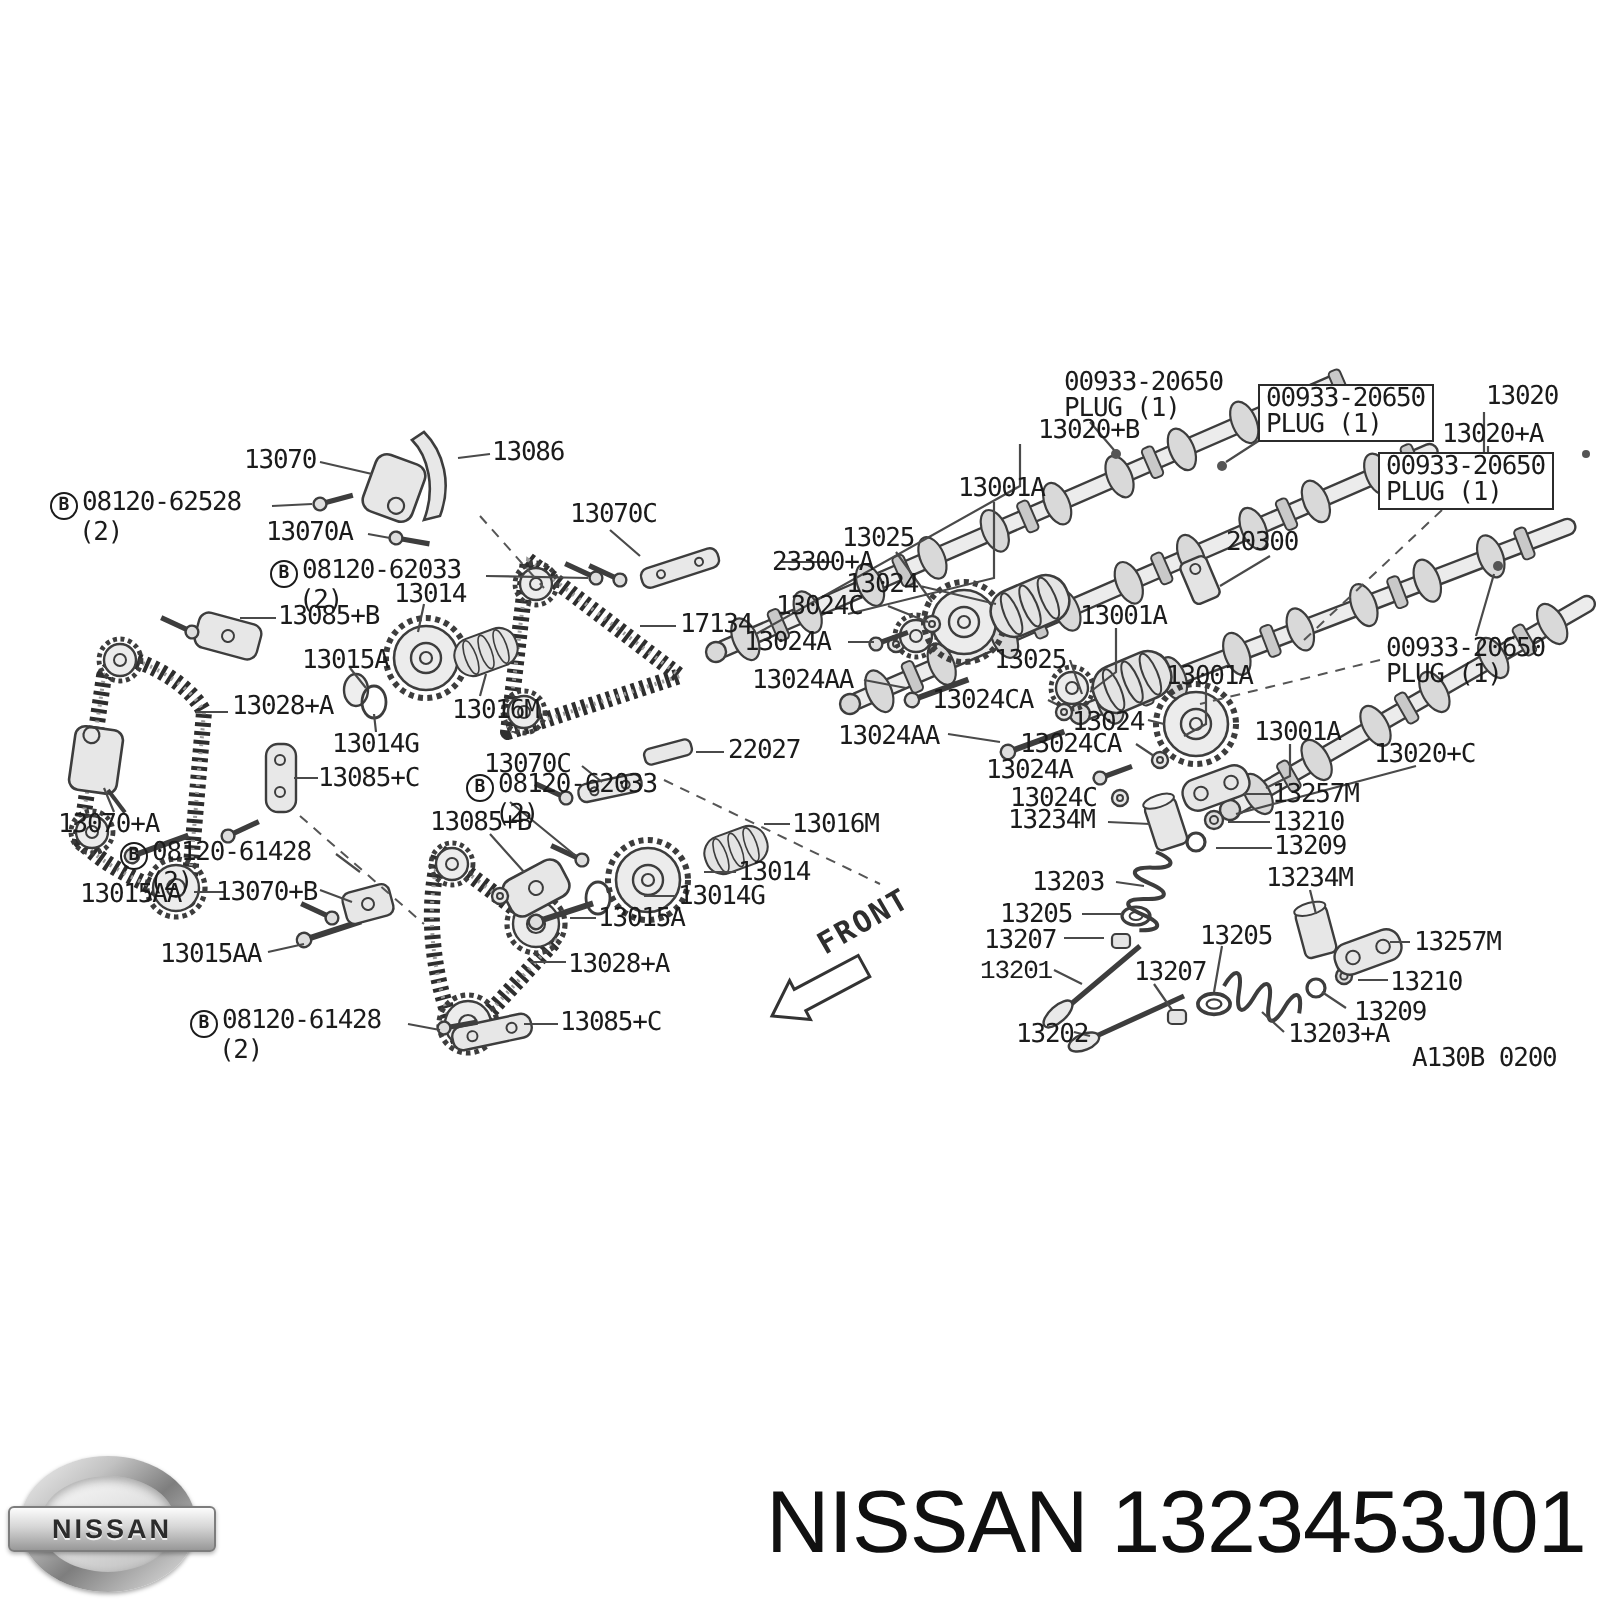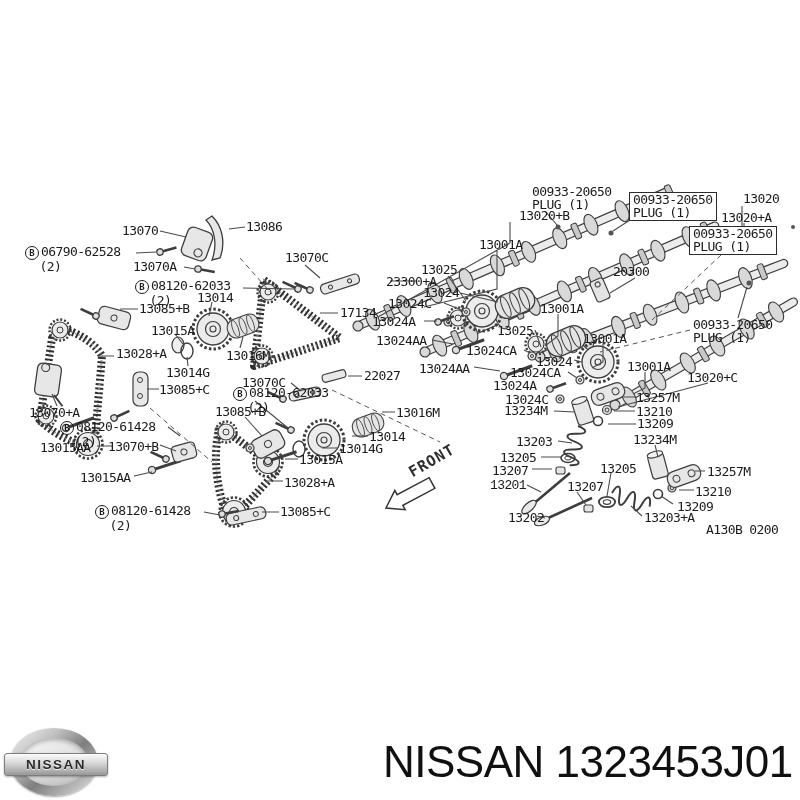--- a/index.html
+++ b/index.html
@@ -332,21 +332,21 @@
       M611,473 L607,496 M655,445 L658,457 M695,471 L705,471 M679,490 L694,490 M673,504 L661,496
       M642,516 L631,506 M390,281 L416,281"></path>
     <path fill="none" stroke="#555" stroke-width="1" stroke-dasharray="5 4" d="M240,258 L272,294 M332,390 L440,442 M150,408 L212,462 M721,255 L652,320 M690,330 L600,352"></path>
 
     <polygon points="386,508 394.8,490.3 397.1,494.7 429.1,477.7 434.9,488.3 402.9,505.3 405.2,509.7" fill="#fff" stroke="#333" stroke-width="1.5"></polygon>
   </svg>
 
   <div id="labels">
       <div class="lbl" style="left: 122px; top: 225px;"><span>13070</span></div>
       <div class="lbl" style="left: 246px; top: 221px;"><span>13086</span></div>
-      <div class="lbl" style="left: 25px; top: 246px;"><span class="cb">B</span><span>06790-62528</span><span class="sub">  (2)</span></div>
+      <div class="lbl" style="left: 25px; top: 246px;"><span class="cb">B</span><span>08120-62528</span><span class="sub">  (2)</span></div>
       <div class="lbl" style="left: 133px; top: 261px;"><span>13070A</span></div>
       <div class="lbl" style="left: 285px; top: 252px;"><span>13070C</span></div>
       <div class="lbl" style="left: 135px; top: 280px;"><span class="cb">B</span><span>08120-62033</span><span class="sub">  (2)</span></div>
       <div class="lbl" style="left: 197px; top: 292px;"><span>13014</span></div>
       <div class="lbl" style="left: 139px; top: 303px;"><span>13085+B</span></div>
       <div class="lbl" style="left: 386px; top: 276px;"><span>23300+A</span></div>
       <div class="lbl" style="left: 151px; top: 325px;"><span>13015A</span></div>
       <div class="lbl" style="left: 340px; top: 307px;"><span>17134</span></div>
       <div class="lbl" style="left: 116px; top: 348px;"><span>13028+A</span></div>
       <div class="lbl" style="left: 226px; top: 350px;"><span>13016M</span></div>

